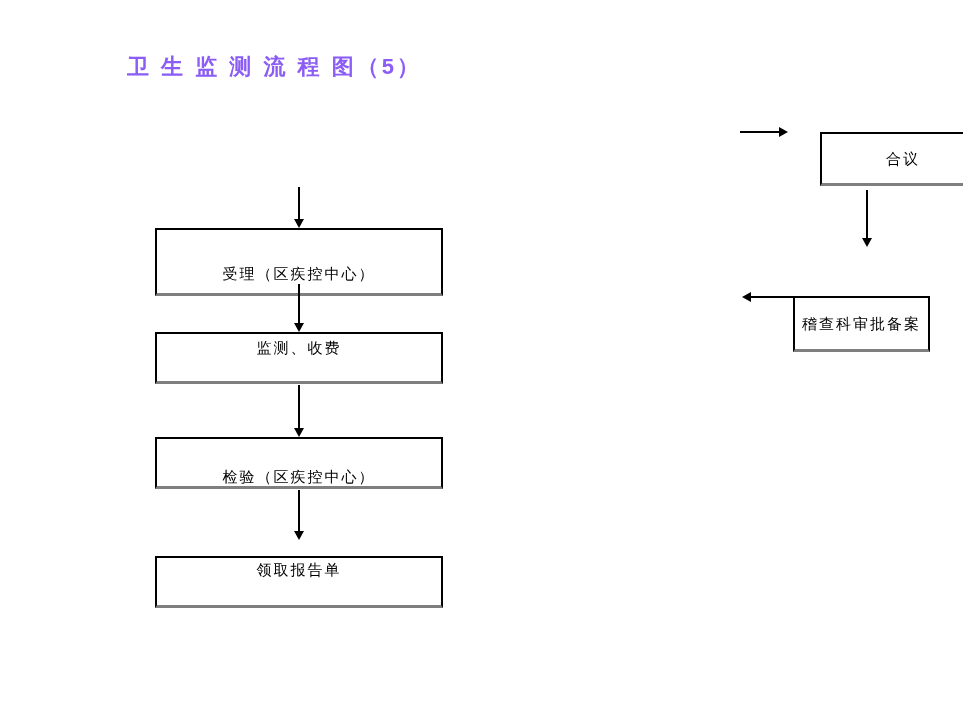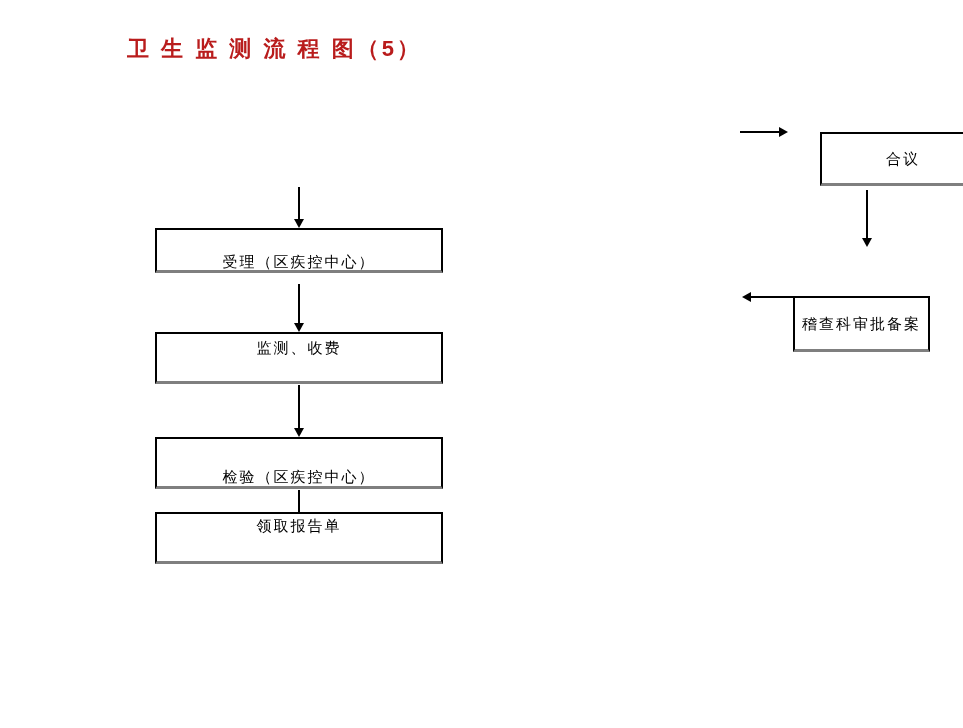--- a/index.html
+++ b/index.html
@@ -12,50 +12,50 @@
     width: 963px;
     height: 728px;
     background: #ffffff;
     overflow: hidden;
     font-family: "DejaVu Serif", serif;
     color: #000000;
   }
   .page-title {
     position: absolute;
     left: 127px;
-    top: 34px;
+    top: 52px;
     font-family: "Liberation Sans", sans-serif;
     font-weight: bold;
     font-size: 22px;
     letter-spacing: 3px;
-    color: #b91c1c;
+    color: #8b5cf6;
     white-space: nowrap;
   }
   .flowbox {
     position: absolute;
     box-sizing: border-box;
     background: #ffffff;
     border: 2px solid #000000;
     border-bottom: 3px solid #7f7f7f;
     display: flex;
     flex-direction: column;
     align-items: center;
     justify-content: center;
     text-align: center;
     font-size: 15px;
     letter-spacing: 2px;
     line-height: 22px;
     white-space: nowrap;
   }
   .main-col { left: 155px; width: 288px; }
   .box-1 { top: 134px; height: 52px; letter-spacing: 1px; }
-  .box-2 { top: 228px; height: 45px; padding-top: 24px; }
+  .box-2 { top: 228px; height: 68px; padding-top: 24px; }
   .box-3 { top: 332px; height: 52px; padding-bottom: 20px; }
   .box-4 { top: 437px; height: 52px; padding-top: 28px; }
-  .box-5 { top: 512px; height: 52px; padding-bottom: 24px; }
+  .box-5 { top: 556px; height: 52px; padding-bottom: 24px; }
   .box-deliberation { left: 820px; top: 132px; width: 166px; height: 54px; }
   .box-audit { left: 793px; top: 296px; width: 137px; height: 56px; }
 
   
   .arrow-down {
     position: absolute;
     width: 2px;
     background: #000000;
   }
   .arrow-down::after {

